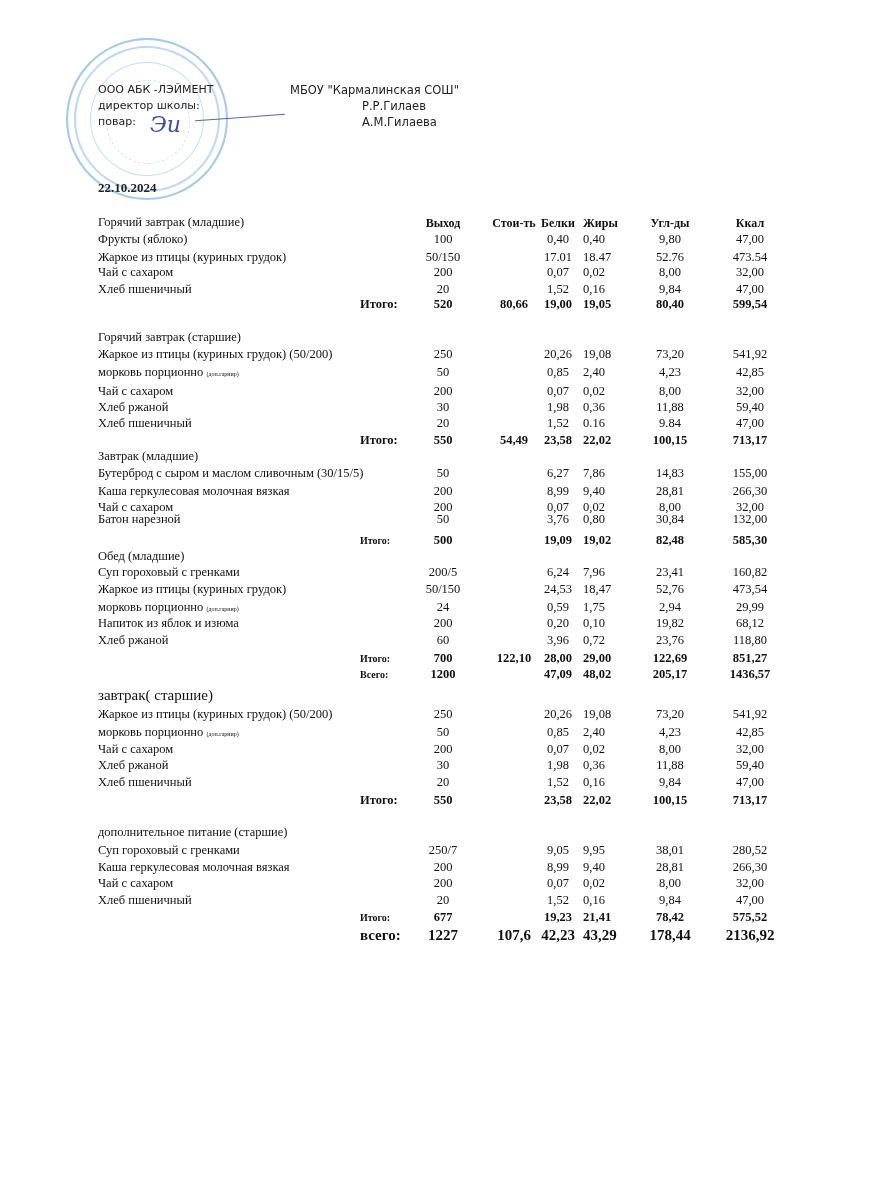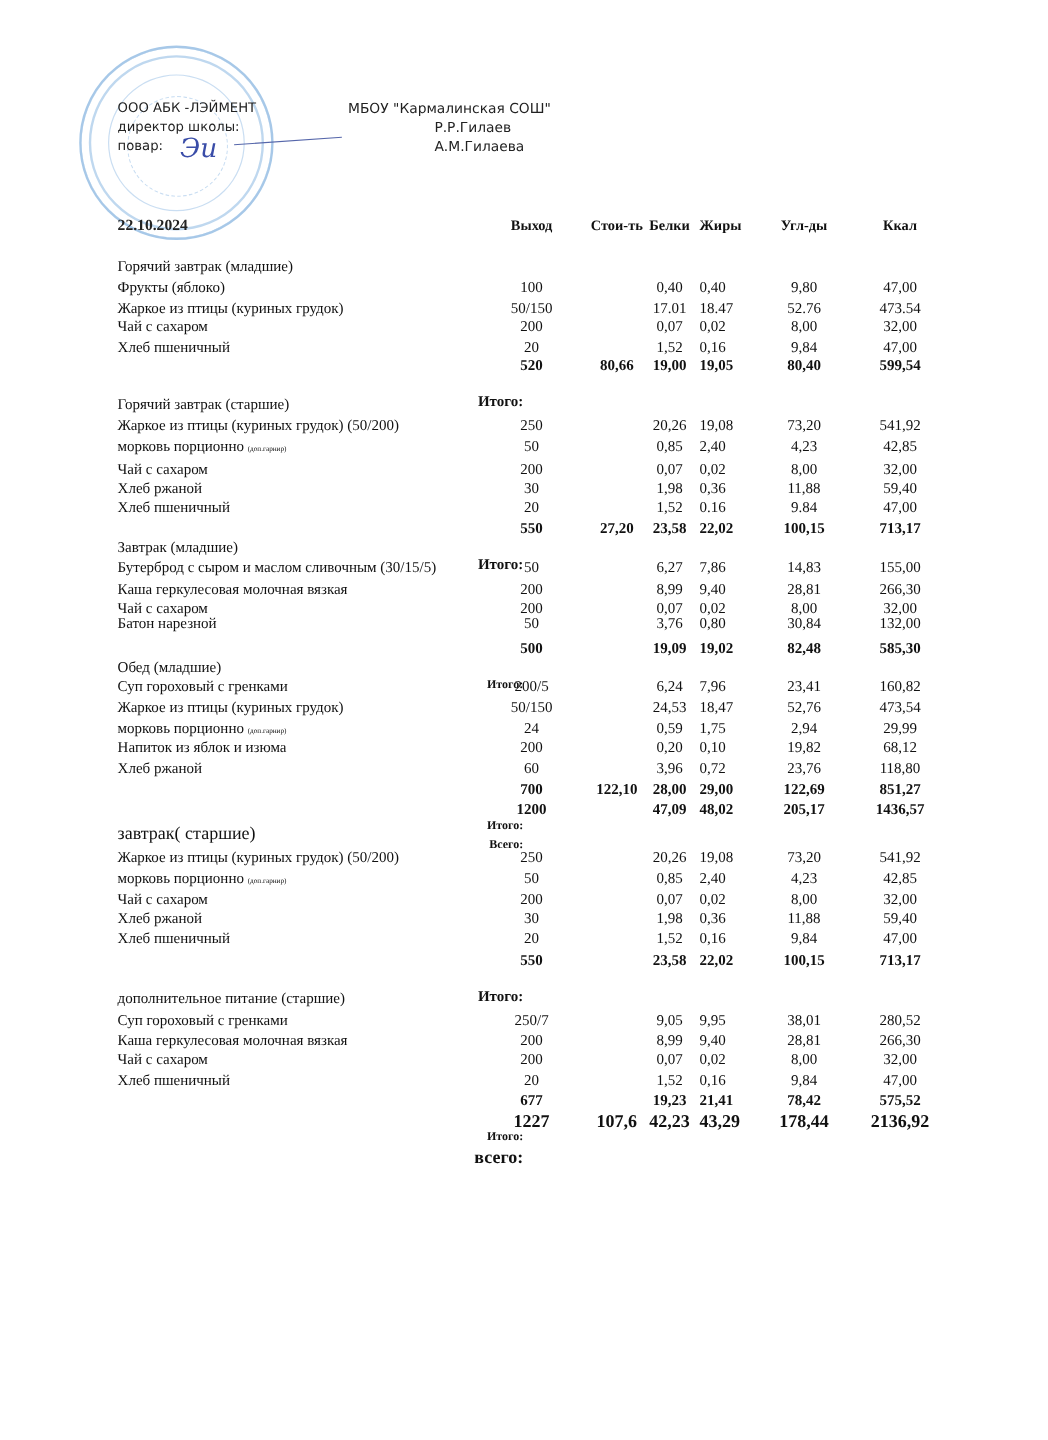--- a/index.html
+++ b/index.html
@@ -12,21 +12,21 @@
   .hdr-left div{white-space:nowrap;}
   .sig-line{position:absolute;left:195px;top:117px;width:90px;height:1px;background:#5566aa;transform:rotate(-4deg);}
   .sig-mark{position:absolute;left:150px;top:112px;font-family:"DejaVu Serif",serif;font-style:italic;font-size:22px;color:#3a4da8;}
   .hdr-right{position:absolute;left:290px;top:82px;font-family:"DejaVu Sans",sans-serif;font-size:11.5px;line-height:16px;color:#222;}
   .hdr-right .ind{padding-left:72px;}
   .date{position:absolute;left:98px;top:180px;font-size:13px;font-weight:bold;color:#222;}
   .table{position:absolute;left:98px;top:0;width:680px;}
   .row{position:absolute;left:0;width:680px;height:15px;font-size:12.5px;line-height:15px;}
   .row span{position:absolute;white-space:nowrap;}
   .c-name{left:0;}
-  .c-lbl{left:262px;width:76px;text-align:right;margin-top:30px;}
+  .c-lbl{left:262px;width:76px;}
   .c-out{left:300px;width:90px;text-align:center;}
   .c-cost{left:380px;width:72px;text-align:center;}
   .c-b{left:430px;width:60px;text-align:center;}
   .c-f{left:485px;width:60px;text-align:left;}
   .c-c{left:537px;width:70px;text-align:center;}
   .c-k{left:612px;width:80px;text-align:center;}
   .bold span{font-weight:bold;}
   .sec{font-weight:normal;}
   .big{font-size:15px;}
   .hdrrow span{font-weight:bold;font-size:12px;}
@@ -47,21 +47,21 @@
   <div>повар:</div>
 </div>
 <div class="hdr-right">
   <div>МБОУ "Кармалинская СОШ"</div>
   <div class="ind">Р.Р.Гилаев</div>
   <div class="ind">А.М.Гилаева</div>
 </div>
 <div class="date">22.10.2024</div>
 
 <div class="table">
-  <div class="row hdrrow" style="top:181px">
+  <div class="row hdrrow" style="top:216px">
     <span class="c-out">Выход</span>
     <span class="c-cost">Стои-ть</span>
     <span class="c-b">Белки</span>
     <span class="c-f">Жиры</span>
     <span class="c-c">Угл-ды</span>
     <span class="c-k">Ккал</span>
   </div>
   <div id="rows">
       <div class="row sec" style="top:215px">
         <span class="c-name">Горячий завтрак (младшие)</span>
@@ -146,21 +146,21 @@
           <span class="c-name"><span style="position:static">Хлеб пшеничный</span></span>
           <span class="c-out">20</span>
         <span class="c-b">1,52</span>
         <span class="c-f">0.16</span>
         <span class="c-c">9.84</span>
         <span class="c-k">47,00</span>
         </div>
       <div class="row bold" style="top:433px">
         <span class="c-lbl">Итого:</span>
         <span class="c-out">550</span>
-        <span class="c-cost">27,20</span>
+        <span class="c-cost">54,49</span>
         <span class="c-b">23,58</span>
         <span class="c-f">22,02</span>
         <span class="c-c">100,15</span>
         <span class="c-k">713,17</span>
       </div>
       <div class="row sec" style="top:449px">
         <span class="c-name">Завтрак (младшие)</span>
       </div>
       <div class="row" style="top:466px">
           <span class="c-name"><span style="position:static">Бутерброд с сыром и маслом сливочным (30/15/5)</span></span>

